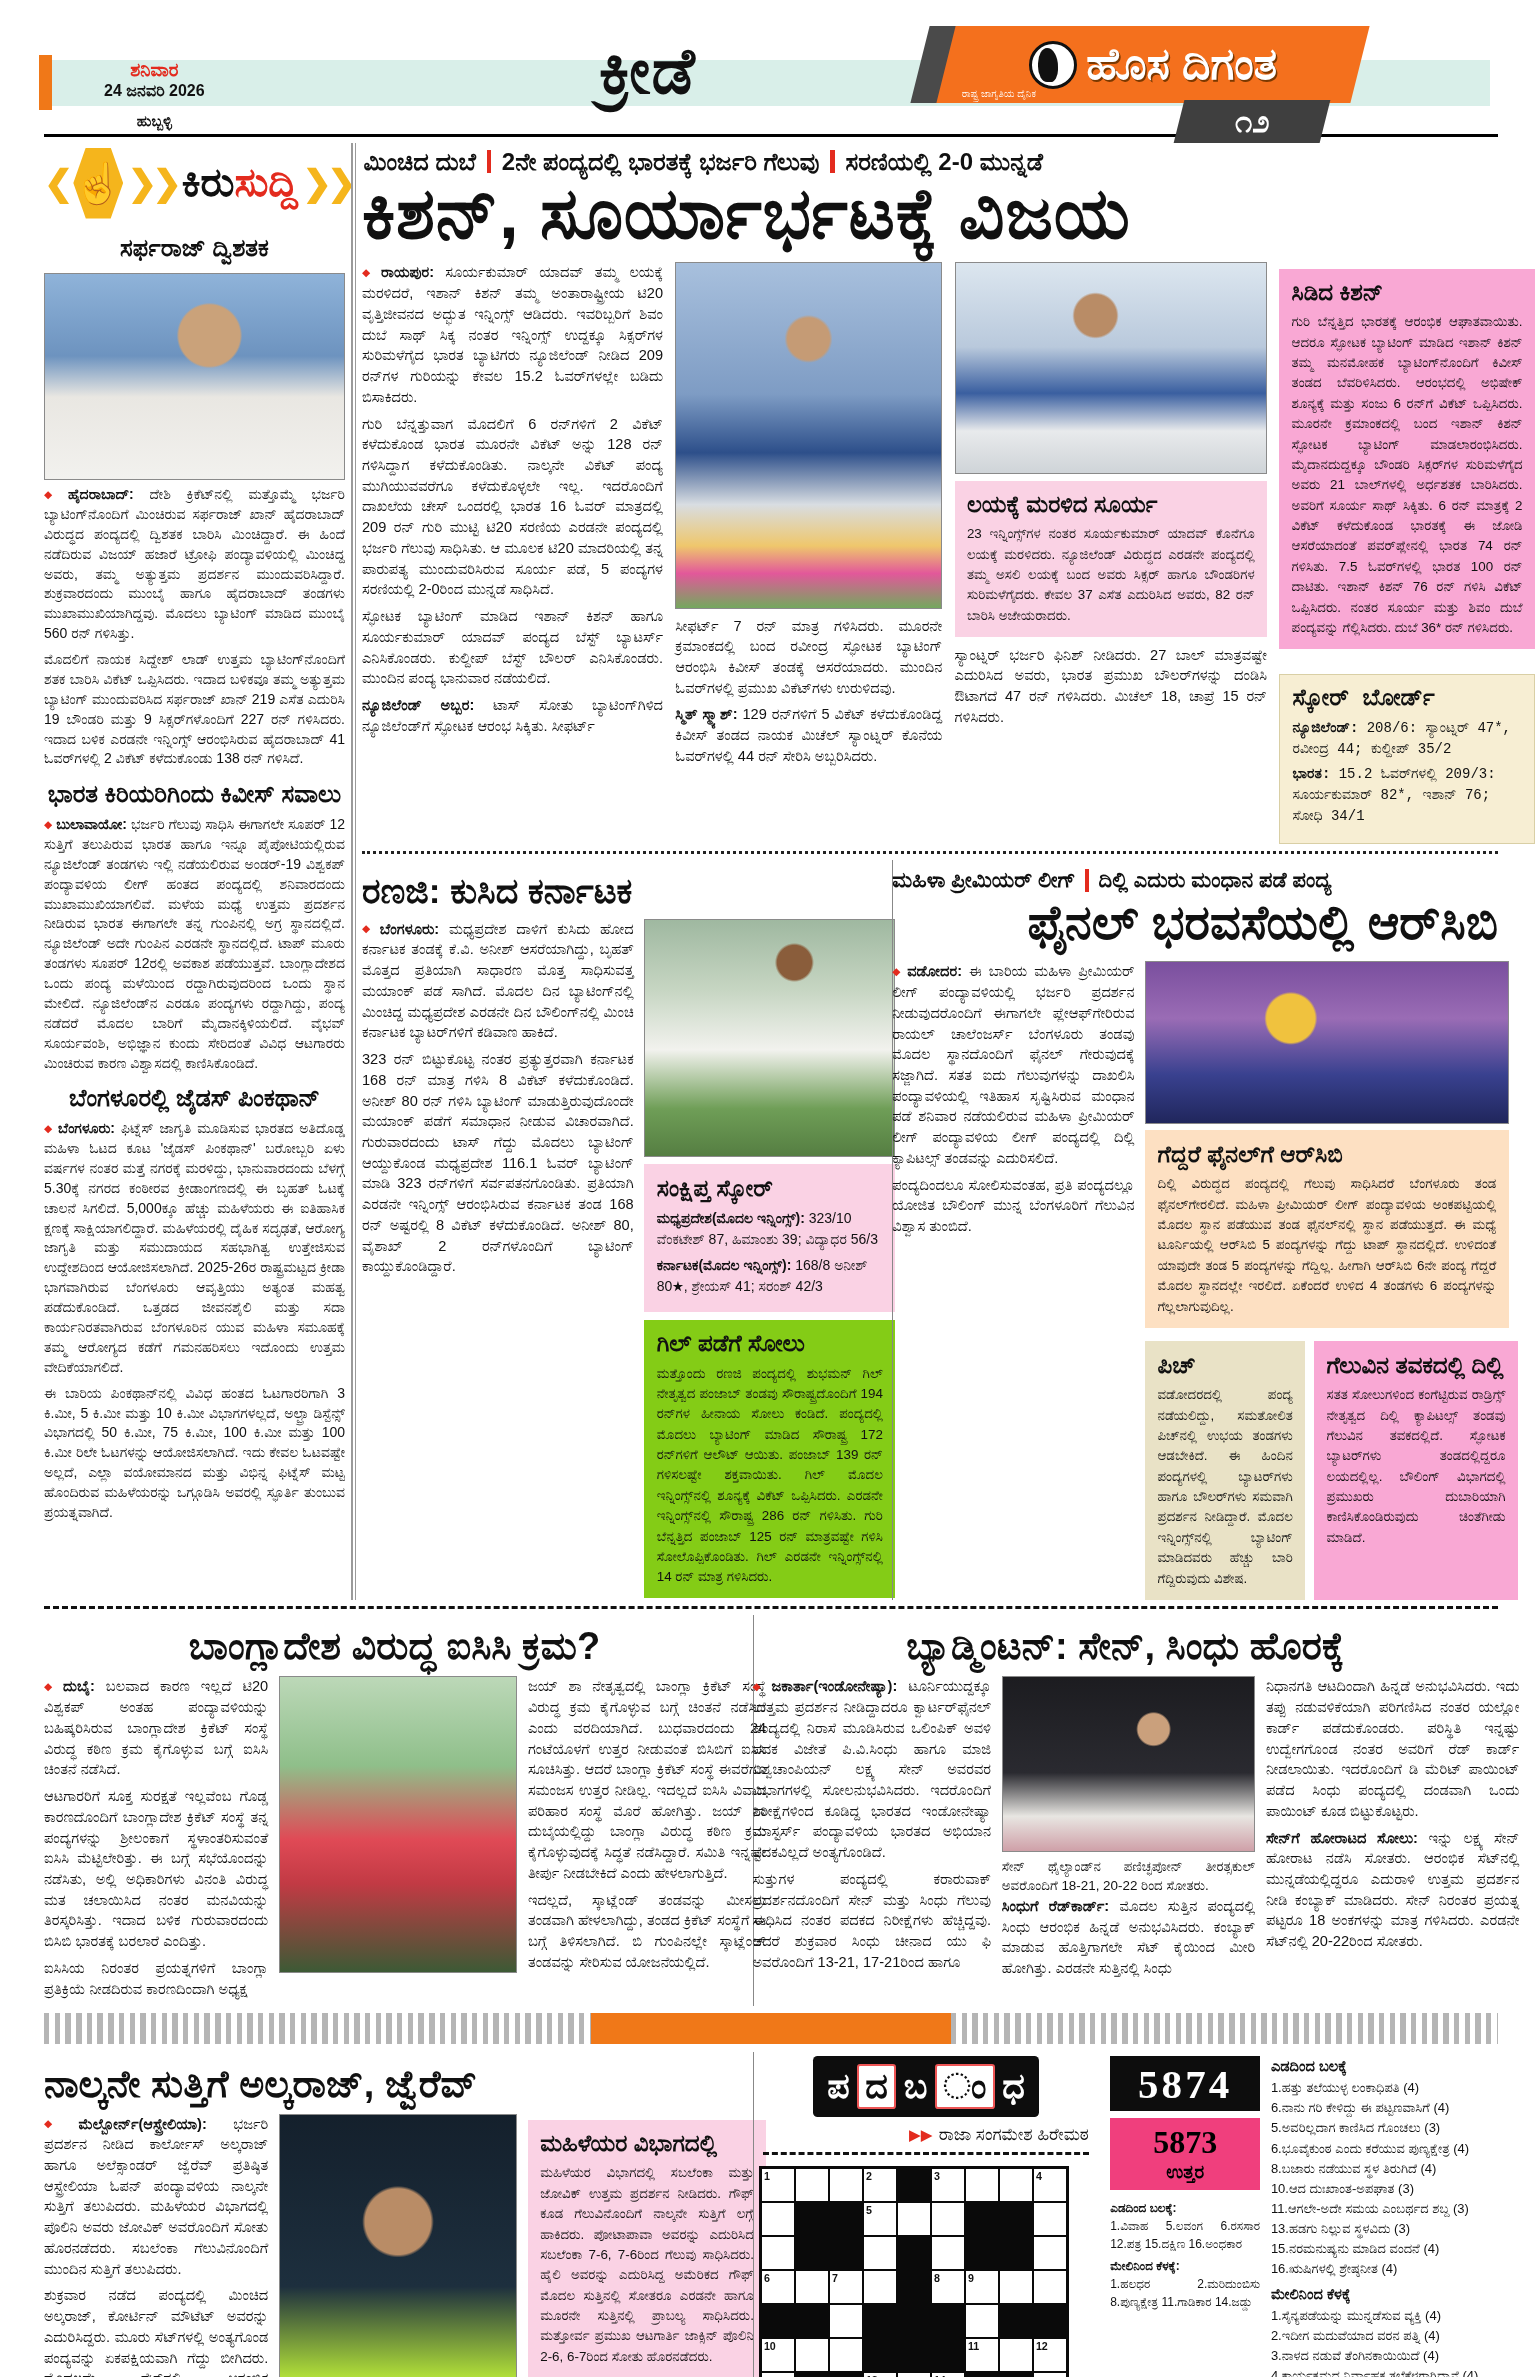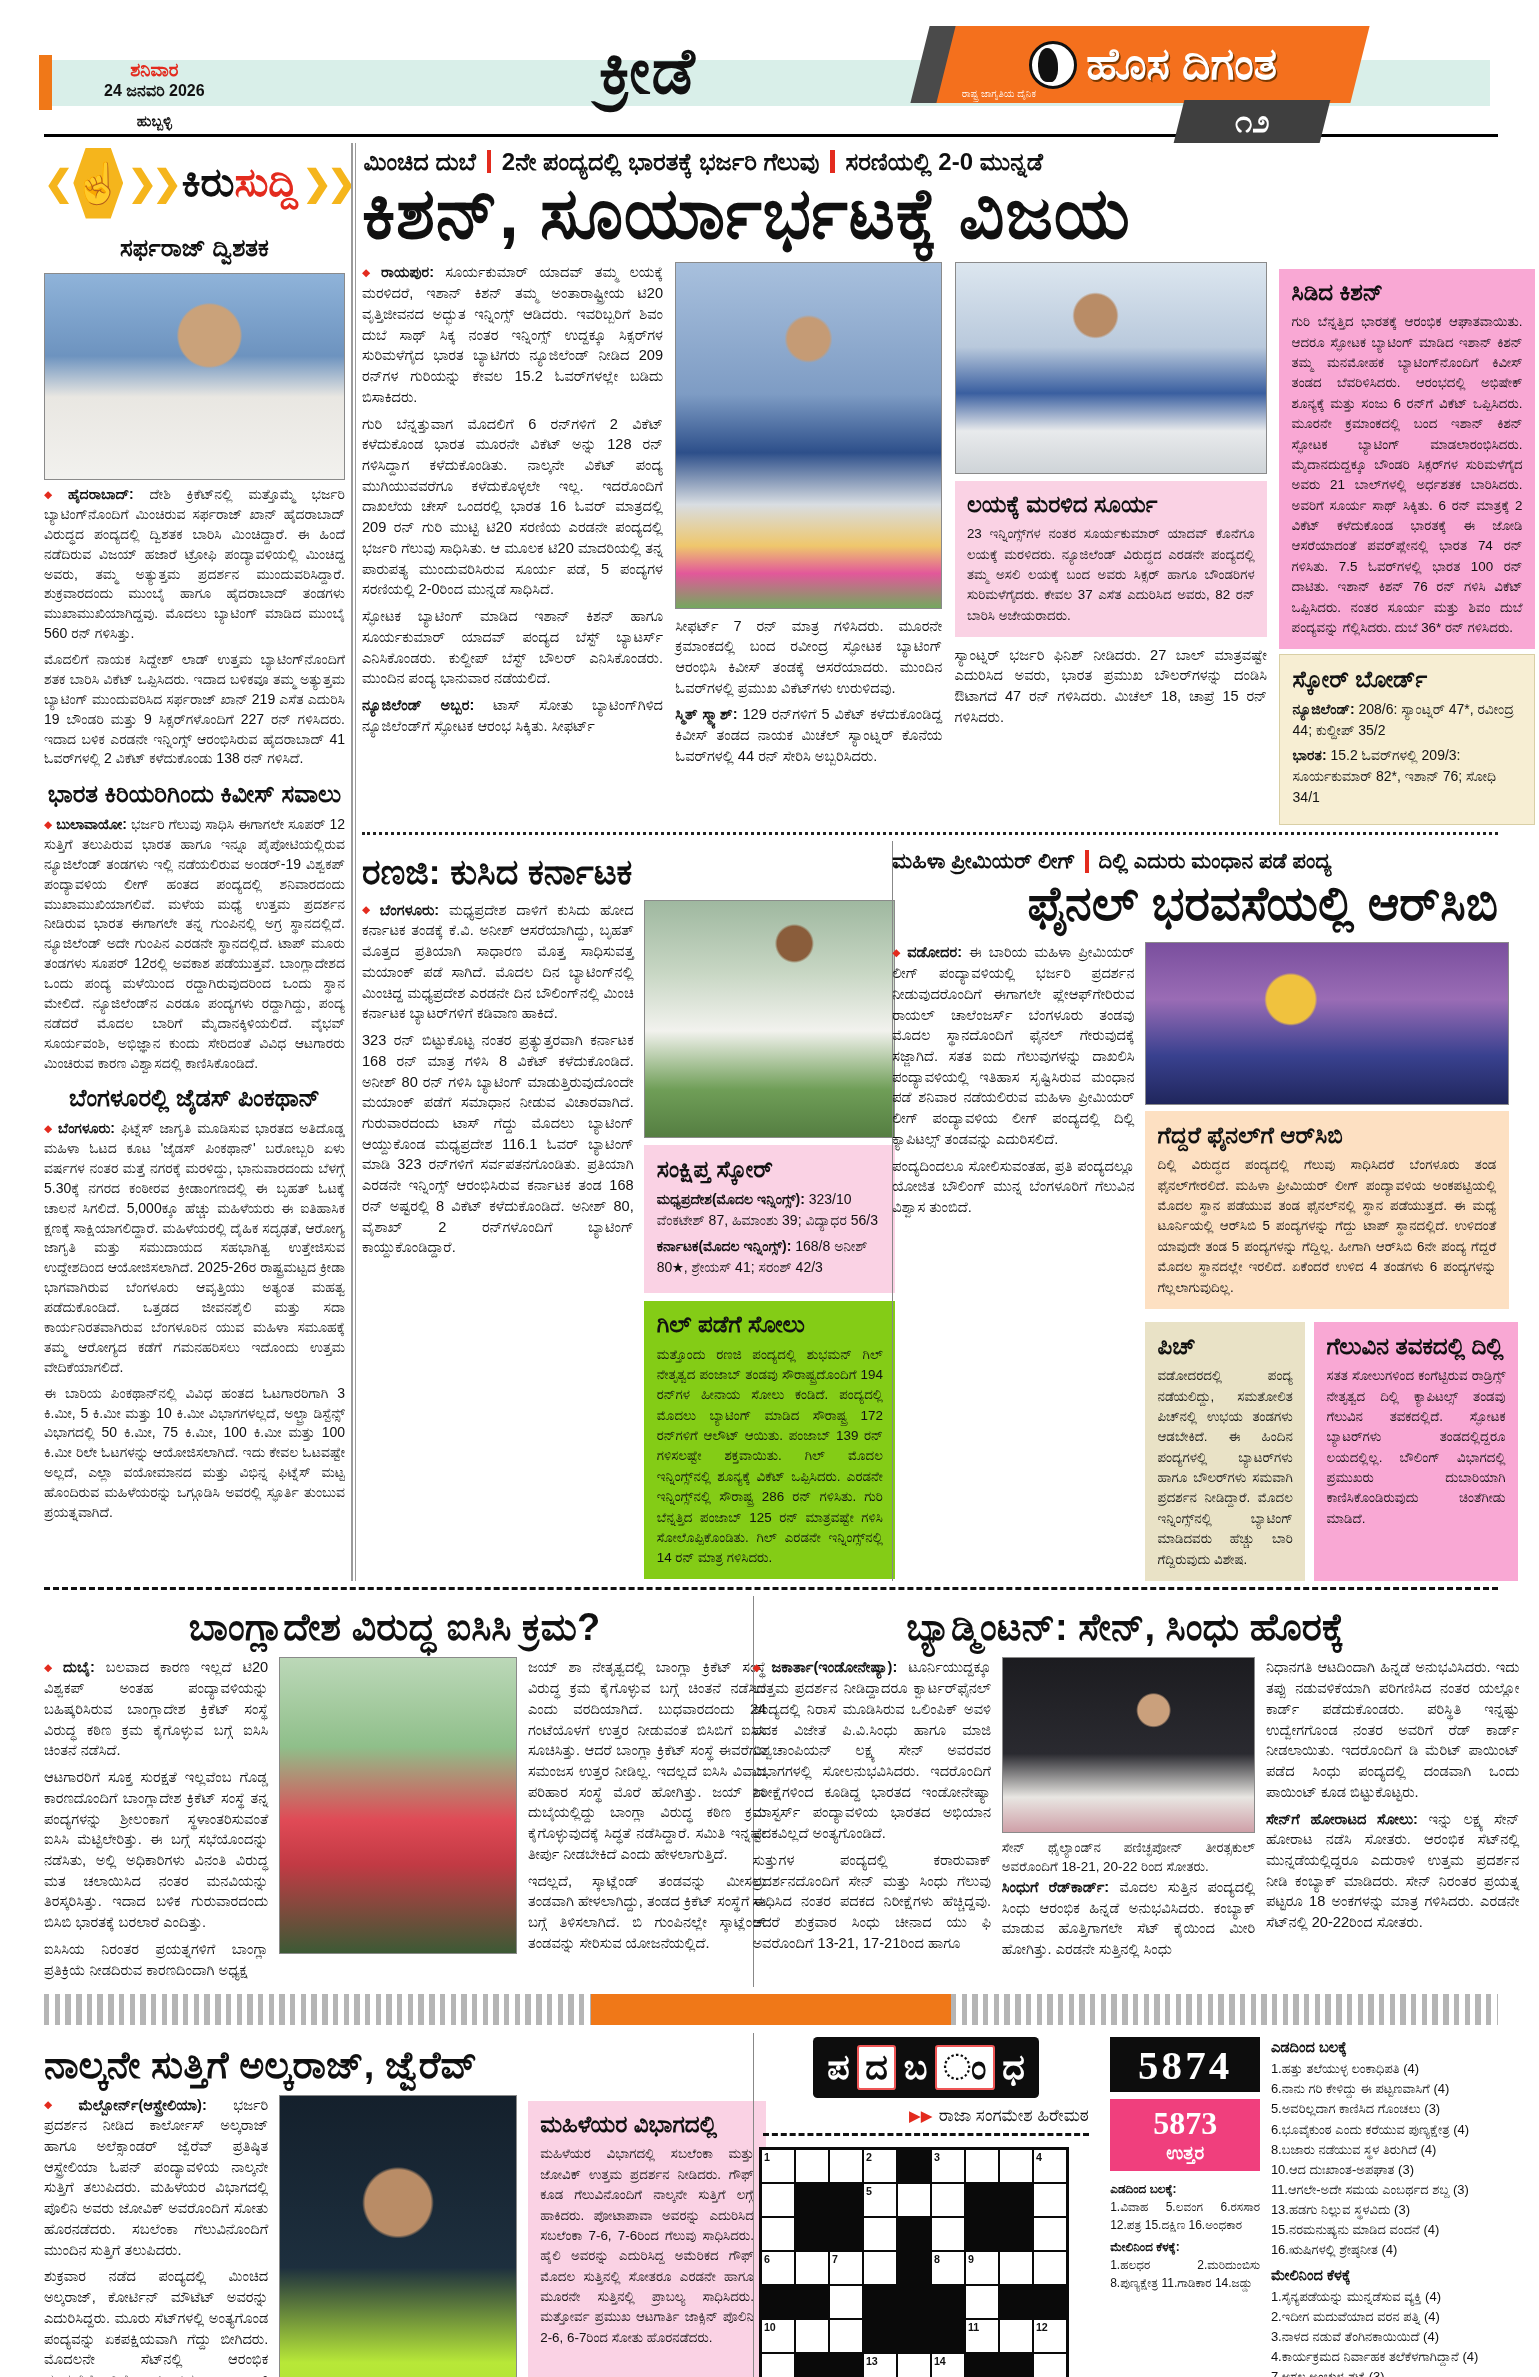--- a/index.html
+++ b/index.html
@@ -109,21 +109,21 @@
   .pb-letter.boxed { background:#fff; color:#0d0d0d; border:2.3px solid #e55; padding:0 6.1px; border-radius:3.1px; }
   .author-line { font-size:17px; font-weight:normal; text-align:right; border-bottom:3.1px dashed #111; padding-bottom:7.7px; margin:7.7px 10.7px 10.7px 10.7px; }
   .author-line .arr { color:#e32b1e; font-size:15.3px; margin-right:6.1px; }
   .cw-grid { border:2.3px solid #0a0a0a; display:inline-block; margin-left:6.1px; }
   .cw-row { display:flex; }
   .cw-cell { width:34px; height:34px; border:1.2px solid #0a0a0a; position:relative; background:#fff; }
   .cw-cell.black { background:#0a0a0a; }
   .cw-num { position:absolute; left:2.3px; top:0.8px; font-size:10.7px; font-weight:bold; }
   .num5874 { background:#0d0d0d; color:#fff; font-family:"Liberation Serif", serif; font-size:41px; font-weight:bold;
              text-align:center; padding:3.1px 6.1px; letter-spacing:3.1px; }
-  .ansbox { background:#f03f7d; color:#ffffff; text-align:center; padding:6.1px 3.1px; margin-top:7.7px; }
+  .ansbox { background:#f03f7d; color:#000000; text-align:center; padding:6.1px 3.1px; margin-top:7.7px; }
   .ansbox .n { font-family:"Liberation Serif", serif; font-size:32px; font-weight:bold; display:block; }
   .ansbox .t { font-size:18.4px; font-weight:bold; }
   .answers { font-size:12px; line-height:1.5; margin-top:9.2px; text-align:justify; }
   .answers b { display:block; }
   .clue-head { font-size:14.6px; font-weight:800; margin:1.5px 0 3.1px 0; }
   .clue { font-size:13px; line-height:1.55; }
 </style>
 </head>
 <body>
 
@@ -221,21 +221,21 @@
               <div class="feature-text">23 ಇನ್ನಿಂಗ್ಸ್‌ಗಳ ನಂತರ ಸೂರ್ಯಕುಮಾರ್ ಯಾದವ್ ಕೊನೆಗೂ ಲಯಕ್ಕೆ ಮರಳಿದರು. ನ್ಯೂಜಿಲೆಂಡ್ ವಿರುದ್ಧದ ಎರಡನೇ ಪಂದ್ಯದಲ್ಲಿ ತಮ್ಮ ಅಸಲಿ ಲಯಕ್ಕೆ ಬಂದ ಅವರು ಸಿಕ್ಸರ್ ಹಾಗೂ ಬೌಂಡರಿಗಳ ಸುರಿಮಳೆಗೈದರು. ಕೇವಲ 37 ಎಸೆತ ಎದುರಿಸಿದ ಅವರು, 82 ರನ್ ಬಾರಿಸಿ ಅಜೇಯರಾದರು.</div>
             </div>
             <p class="para" style="margin-top:7.7px;">ಸ್ಯಾಂಟ್ನರ್ ಭರ್ಜರಿ ಫಿನಿಶ್ ನೀಡಿದರು. 27 ಬಾಲ್ ಮಾತ್ರವಷ್ಟೇ ಎದುರಿಸಿದ ಅವರು, ಭಾರತ ಪ್ರಮುಖ ಬೌಲರ್‌ಗಳನ್ನು ದಂಡಿಸಿ ಔಟಾಗದೆ 47 ರನ್ ಗಳಿಸಿದರು. ಮಿಚೆಲ್ 18, ಚಾಪ್ರೆ 15 ರನ್ ಗಳಿಸಿದರು.</p>
           </div>
 
           <div>
             <div class="boxed-feature lavender">
               <div class="box-title">ಸಿಡಿದ ಕಿಶನ್</div>
               <div class="feature-text">ಗುರಿ ಬೆನ್ನತ್ತಿದ ಭಾರತಕ್ಕೆ ಆರಂಭಿಕ ಆಘಾತವಾಯಿತು. ಆದರೂ ಸ್ಫೋಟಕ ಬ್ಯಾಟಿಂಗ್ ಮಾಡಿದ ಇಶಾನ್ ಕಿಶನ್ ತಮ್ಮ ಮನಮೋಹಕ ಬ್ಯಾಟಿಂಗ್‌ನೊಂದಿಗೆ ಕಿವೀಸ್ ತಂಡದ ಬೆವರಿಳಿಸಿದರು. ಆರಂಭದಲ್ಲಿ ಅಭಿಷೇಕ್ ಶೂನ್ಯಕ್ಕೆ ಮತ್ತು ಸಂಜು 6 ರನ್‌ಗೆ ವಿಕೆಟ್ ಒಪ್ಪಿಸಿದರು. ಮೂರನೇ ಕ್ರಮಾಂಕದಲ್ಲಿ ಬಂದ ಇಶಾನ್ ಕಿಶನ್ ಸ್ಫೋಟಕ ಬ್ಯಾಟಿಂಗ್ ಮಾಡಲಾರಂಭಿಸಿದರು. ಮೈದಾನದುದ್ದಕ್ಕೂ ಬೌಂಡರಿ ಸಿಕ್ಸರ್‌ಗಳ ಸುರಿಮಳೆಗೈದ ಅವರು 21 ಬಾಲ್‌ಗಳಲ್ಲಿ ಅರ್ಧಶತಕ ಬಾರಿಸಿದರು. ಅವರಿಗೆ ಸೂರ್ಯ ಸಾಥ್ ಸಿಕ್ಕಿತು. 6 ರನ್ ಮಾತ್ರಕ್ಕೆ 2 ವಿಕೆಟ್ ಕಳೆದುಕೊಂಡ ಭಾರತಕ್ಕೆ ಈ ಜೋಡಿ ಆಸರೆಯಾದಂತೆ ಪವರ್‌ಪ್ಲೇನಲ್ಲಿ ಭಾರತ 74 ರನ್ ಗಳಿಸಿತು. 7.5 ಓವರ್‌ಗಳಲ್ಲಿ ಭಾರತ 100 ರನ್ ದಾಟಿತು. ಇಶಾನ್ ಕಿಶನ್ 76 ರನ್ ಗಳಿಸಿ ವಿಕೆಟ್ ಒಪ್ಪಿಸಿದರು. ನಂತರ ಸೂರ್ಯ ಮತ್ತು ಶಿವಂ ದುಬೆ ಪಂದ್ಯವನ್ನು ಗೆಲ್ಲಿಸಿದರು. ದುಬೆ 36* ರನ್ ಗಳಿಸಿದರು.</div>
             </div>
-            <div class="boxed-feature cream" style="margin-top:5px;">
+            <div class="boxed-feature cream" style="margin-top:25px;font-family:Liberation Mono, monospace;">
               <div class="box-title">ಸ್ಕೋರ್ ಬೋರ್ಡ್</div>
               <div>
                   <div class="score-line"><b class="lead">ನ್ಯೂಜಿಲೆಂಡ್: </b>208/6: ಸ್ಯಾಂಟ್ನರ್ 47*, ರವೀಂದ್ರ 44; ಕುಲ್ದೀಪ್ 35/2</div>
                   <div class="score-line"><b class="lead">ಭಾರತ: </b>15.2 ಓವರ್‌ಗಳಲ್ಲಿ 209/3: ಸೂರ್ಯಕುಮಾರ್ 82*, ಇಶಾನ್ 76; ಸೋಧಿ 34/1</div>
                 </div>
             </div>
           </div>
         </div>
       </section>
 

